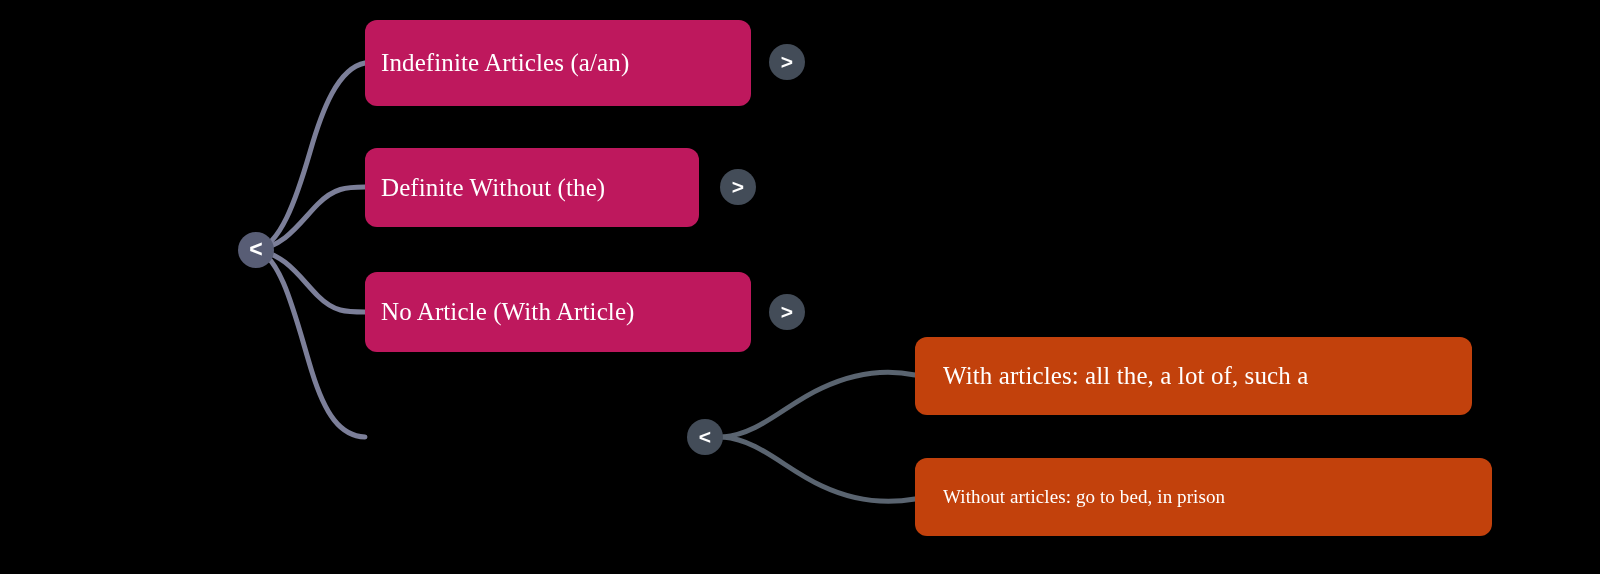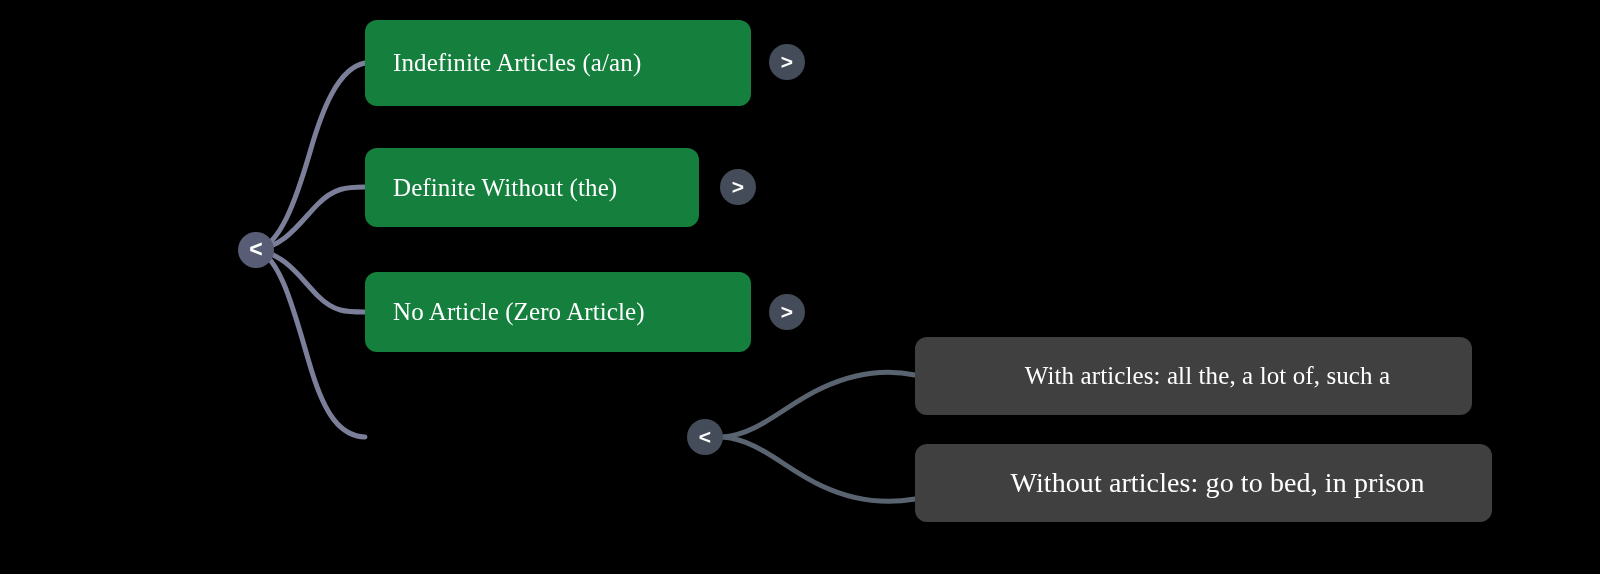--- a/index.html
+++ b/index.html
@@ -41,28 +41,27 @@
   .node-label {
     display: block;
     width: 100%;
   }
   .node.root {
     background: #555a72;
     justify-content: center;
     text-align: center;
   }
   .node.branch {
-    background: #15803d;
-    padding-left: 28px;
+    background: #be185d;
+    padding-left: 16px;
     justify-content: center;
   }
   .node.leaf {
-    background: #404040;
+    background: #c2410c;
     padding-left: 28px;
-    text-align: center;
   }
   .toggle {
     position: absolute;
     border-radius: 50%;
     display: flex;
     align-items: center;
     justify-content: center;
     color: #ffffff;
     font-family: "Liberation Sans", sans-serif;
     font-weight: bold;
@@ -116,31 +115,31 @@
   </div>
 
   <div class="node branch" style="left:365px; top:148px; width:334px; height:79px; font-size:25px;">
     <span class="node-label">Definite Without (the)</span>
   </div>
   <div class="toggle branch-toggle" style="left:720px; top:169px;">
     <span class="toggle-glyph">&gt;</span>
   </div>
 
   <div class="node branch" style="left:365px; top:272px; width:386px; height:80px; font-size:25px;">
-    <span class="node-label">No Article (Zero Article)</span>
+    <span class="node-label">No Article (With Article)</span>
   </div>
   <div class="toggle branch-toggle" style="left:769px; top:294px;">
     <span class="toggle-glyph">&gt;</span>
   </div>
 
   <div class="toggle branch-toggle" style="left:687px; top:419px;">
     <span class="toggle-glyph">&lt;</span>
   </div>
 
   <div class="node leaf" style="left:915px; top:337px; width:557px; height:78px; font-size:25px;">
     <span class="node-label">With articles: all the, a lot of, such a</span>
   </div>
 
-  <div class="node leaf" style="left:915px; top:444px; width:577px; height:78px; font-size:28px;">
+  <div class="node leaf" style="left:915px; top:458px; width:577px; height:78px; font-size:19px;">
     <span class="node-label">Without articles: go to bed, in prison</span>
   </div>
 
 </div>
 
 </body></html>

